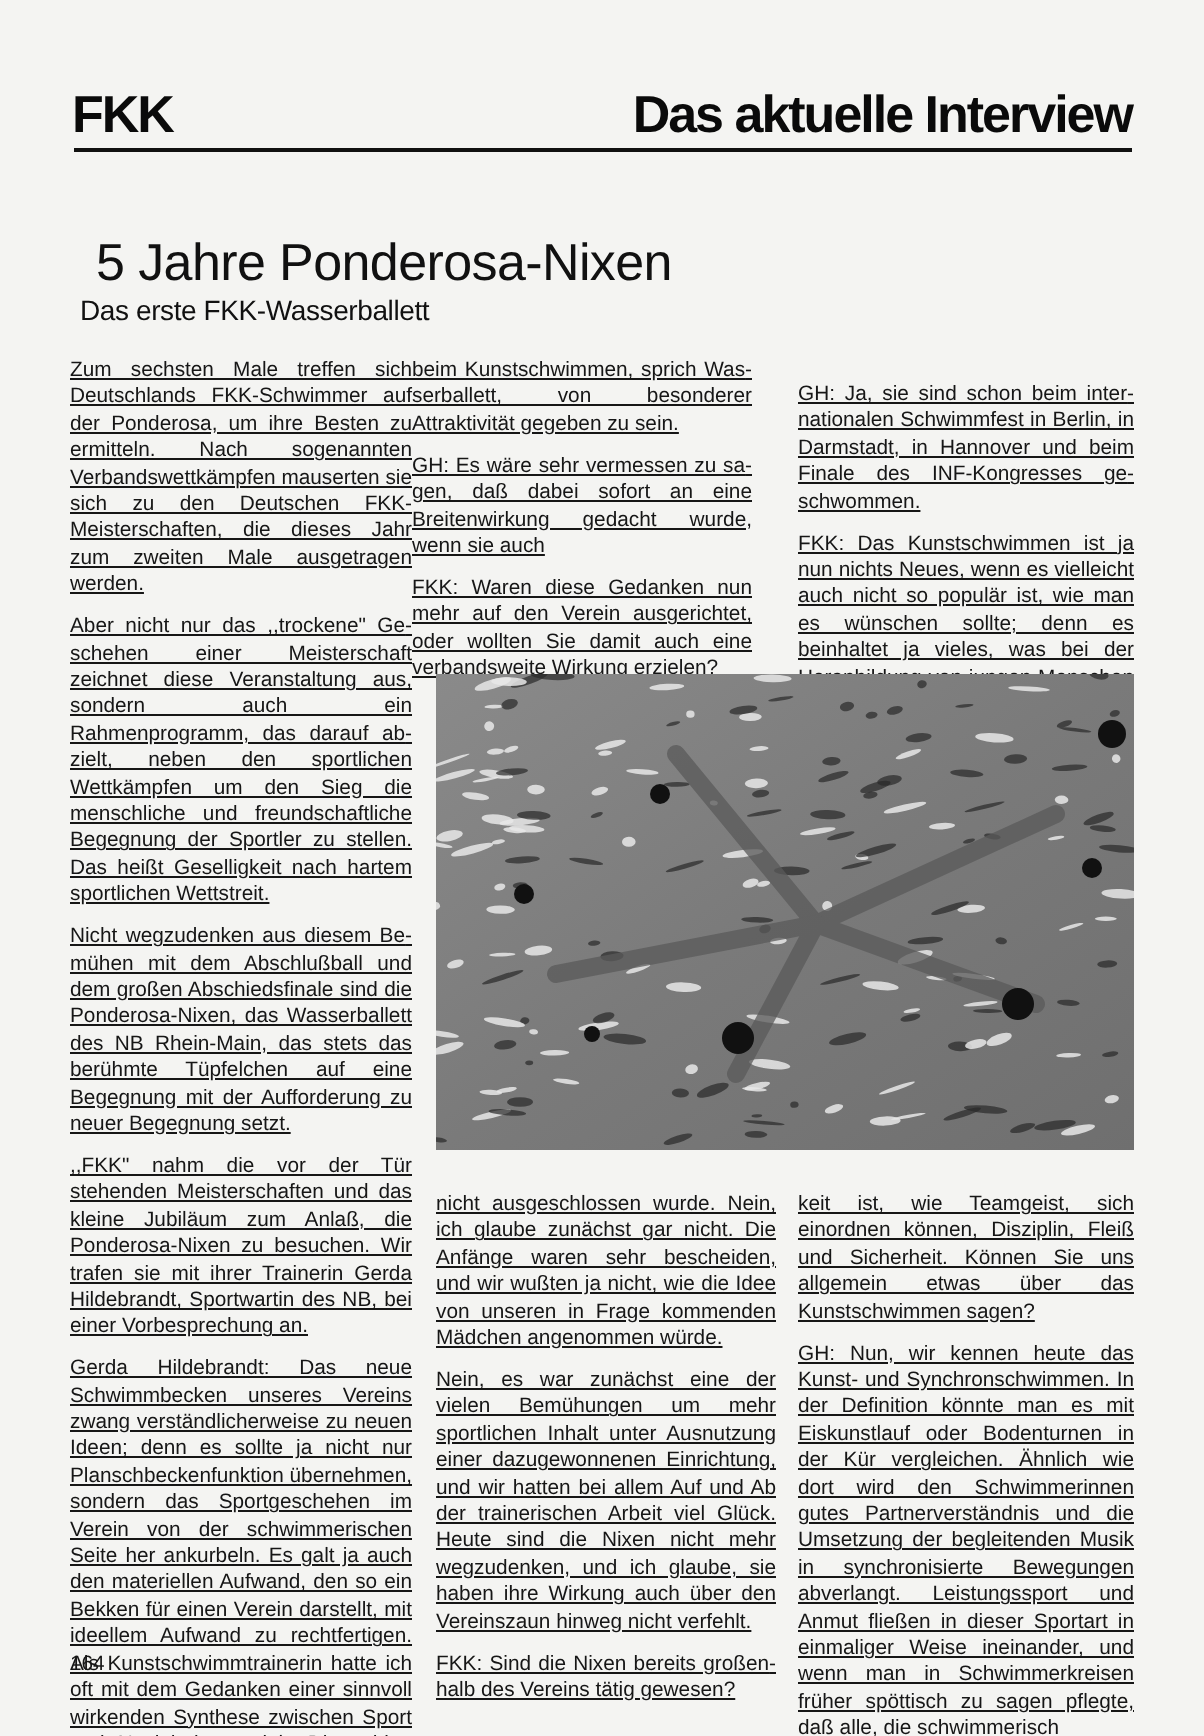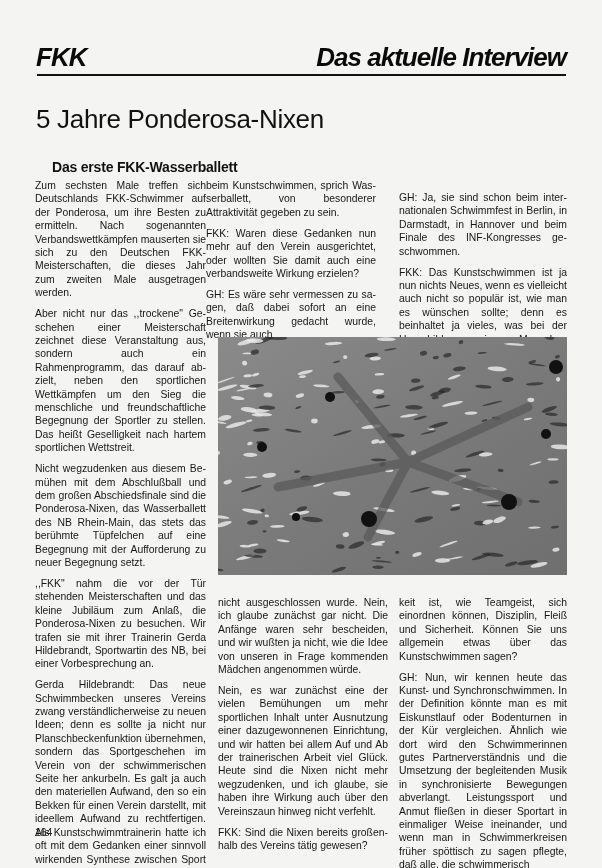--- a/index.html
+++ b/index.html
@@ -6,21 +6,21 @@
   body {
     width: 602px; height: 868px; overflow: hidden;
     background: #f4f4f2;
     color: #141414;
     font-family: "Liberation Sans", sans-serif;
     position: relative;
   }
   .header-left, .header-right {
     position: absolute; top: 42px;
     font-family: "Liberation Sans", sans-serif;
-    font-weight: bold; font-style: italic;
+    font-weight: bold; 
     font-size: 26px; letter-spacing: -1px;
     color: #0a0a0a; line-height: 30px;
   }
   .header-left { left: 36px; }
   .header-right { right: 36px; }
   .header-rule {
     position: absolute; left: 37px; width: 529px; top: 74px;
     height: 2px; background: #111;
   }
   .title {
@@ -31,21 +31,21 @@
   .subtitle {
     position: absolute; left: 36px; top: 142px;
     font-size: 14px; color: #111; line-height: 18px; letter-spacing: -0.2px;
   }
   .col {
     position: absolute;
     font-size: 10.4px; line-height: 13.4px;
     text-align: justify; hyphens: manual;
     color: #161616;
   }
-  .col p { margin: 0 0 7.5px 0; }
+  .col p { margin: 0 0 7.5px 0; text-decoration: underline; }
   #col1 { left: 35px; width: 171px; top: 179px; }
   #col2a { left: 206px; width: 170px; top: 179px; }
   #col3a { left: 399px; width: 168px; top: 191px; }
   #col2b { left: 218px; width: 170px; top: 596px; }
   #col3b { left: 399px; width: 168px; top: 596px; }
   .photo {
     position: absolute; left: 218px; top: 337px; width: 349px; height: 238px;
     overflow: hidden; background: #7d7d7d;
   }
   .photo svg { display: block; }
@@ -54,35 +54,35 @@
     font-size: 10.4px; color: #161616; text-align: right;
   }
 </style>
 </head>
 <body>
 
 <div class="header-left">FKK</div>
 <div class="header-right">Das aktuelle Interview</div>
 <div class="header-rule"></div>
 
-<h1 class="title" style="margin:0">5 Jahre Ponderosa-Nixen</h1>
-<h2 class="subtitle" style="margin:16px;font-weight:bold">Das erste FKK-Wasserballett</h2>
+<h1 class="title" style="margin:12px">5 Jahre Ponderosa-Nixen</h1>
+<h2 class="subtitle" style="margin:4px;font-weight:normal">Das erste FKK-Wasserballett</h2>
 
 <div class="col" id="col1">
   <p>Zum sechsten Male treffen sich Deutschlands FKK-Schwimmer auf der Ponderosa, um ihre Besten zu er­mitteln. Nach sogenannten Verbands­wettkämpfen mauserten sie sich zu den Deutschen FKK-Meisterschaften, die dieses Jahr zum zweiten Male ausgetragen werden.</p>
   <p>Aber nicht nur das ,,trockene" Ge­schehen einer Meisterschaft zeichnet diese Veranstaltung aus, sondern auch ein Rahmenprogramm, das darauf ab­zielt, neben den sportlichen Wettkämp­fen um den Sieg die menschliche und freundschaftliche Begegnung der Sportler zu stellen. Das heißt Gesellig­keit nach hartem sportlichen Wettstreit.</p>
   <p>Nicht wegzudenken aus diesem Be­mühen mit dem Abschlußball und dem großen Abschiedsfinale sind die Pon­derosa-Nixen, das Wasserballett des NB Rhein-Main, das stets das be­rühmte Tüpfelchen auf eine Begeg­nung mit der Aufforderung zu neuer Begegnung setzt.</p>
   <p>,,FKK" nahm die vor der Tür stehenden Meisterschaften und das kleine Jubi­läum zum Anlaß, die Ponderosa-Nixen zu besuchen. Wir trafen sie mit ihrer Trainerin Gerda Hildebrandt, Sport­wartin des NB, bei einer Vorbespre­chung an.</p>
   <p>Gerda Hildebrandt: Das neue Schwimmbecken unseres Vereins zwang verständlicherweise zu neuen Ideen; denn es sollte ja nicht nur Planschbeckenfunktion übernehmen, sondern das Sportgeschehen im Ver­ein von der schwimmerischen Seite her ankurbeln. Es galt ja auch den materiellen Aufwand, den so ein Bek­ken für einen Verein darstellt, mit ideellem Aufwand zu rechtfertigen. Als Kunstschwimmtrainerin hatte ich oft mit dem Gedanken einer sinnvoll wirkenden Synthese zwischen Sport und Nacktheit gespielt. Die schien mir</p>
 </div>
 
 <div class="col" id="col2a">
   <p>beim Kunstschwimmen, sprich Was­serballett, von besonderer Attraktivität gegeben zu sein.</p>
+  <p>GH: Es wäre sehr vermessen zu sa­gen, daß dabei sofort an eine Breiten­wirkung gedacht wurde, wenn sie auch</p>
   <p>FKK: Waren diese Gedanken nun mehr auf den Verein ausgerichtet, oder wollten Sie damit auch eine verbands­weite Wirkung erzielen?</p>
-  <p>GH: Es wäre sehr vermessen zu sa­gen, daß dabei sofort an eine Breiten­wirkung gedacht wurde, wenn sie auch</p>
 </div>
 
 <div class="col" id="col3a">
   <p>GH: Ja, sie sind schon beim inter­nationalen Schwimmfest in Berlin, in Darmstadt, in Hannover und beim Fi­nale des INF-Kongresses ge­schwommen.</p>
   <p>FKK: Das Kunstschwimmen ist ja nun nichts Neues, wenn es vielleicht auch nicht so populär ist, wie man es wün­schen sollte; denn es beinhaltet ja vie­les, was bei der Heranbildung von jungen Menschen von größter Wichtig­</p>
 </div>
 
 <div class="photo">
   <svg width="349" height="238" viewBox="0 0 349 238">
     <defs>

